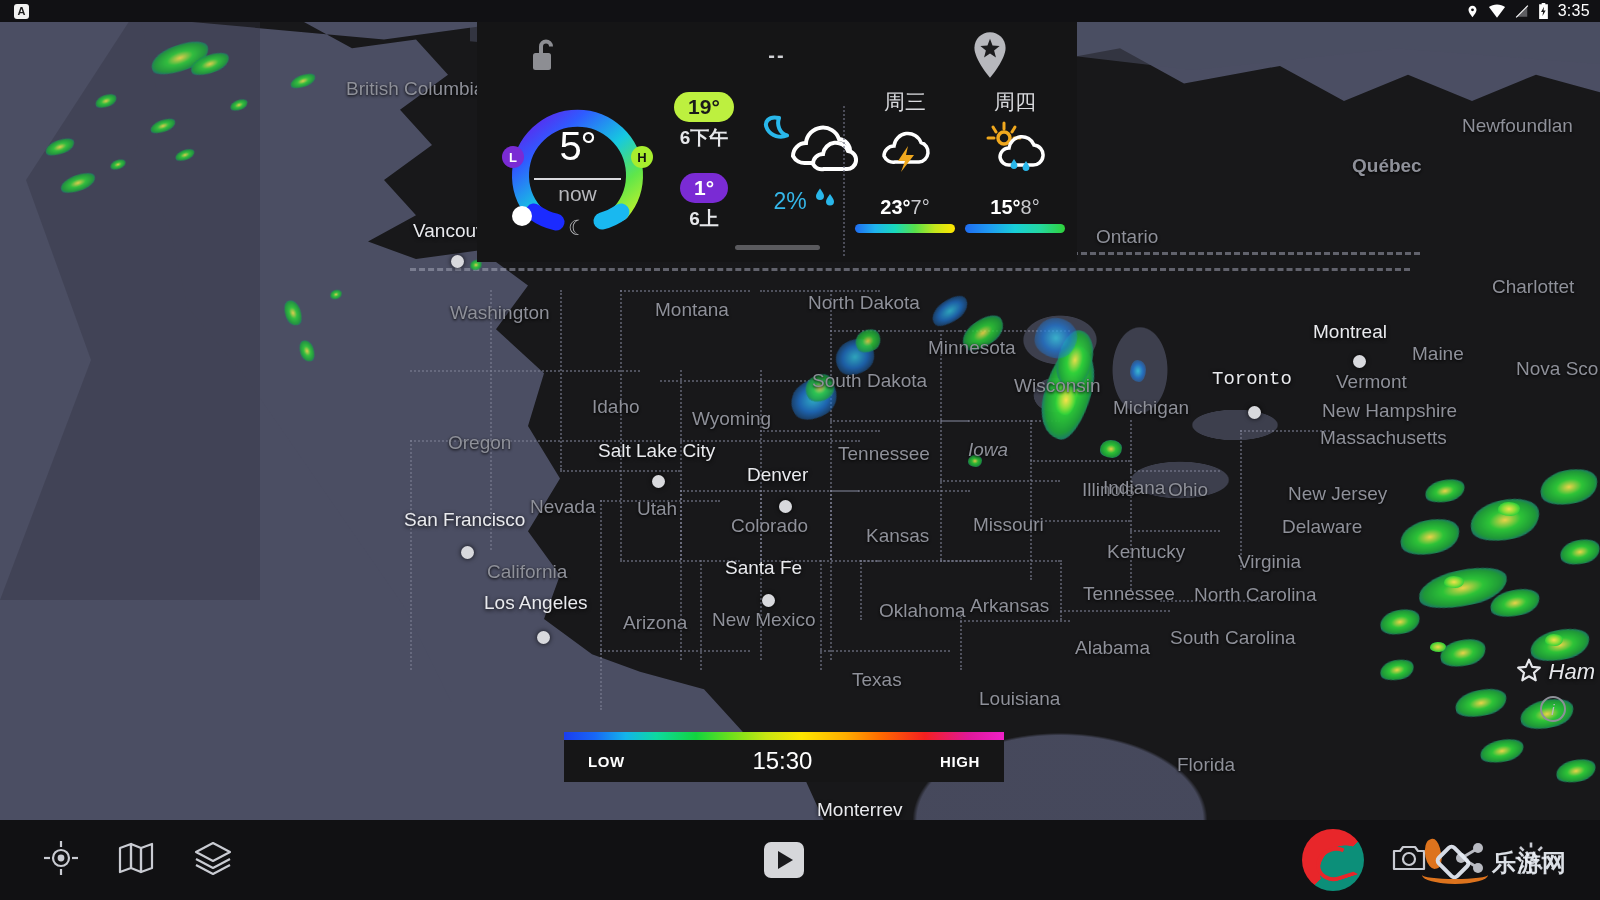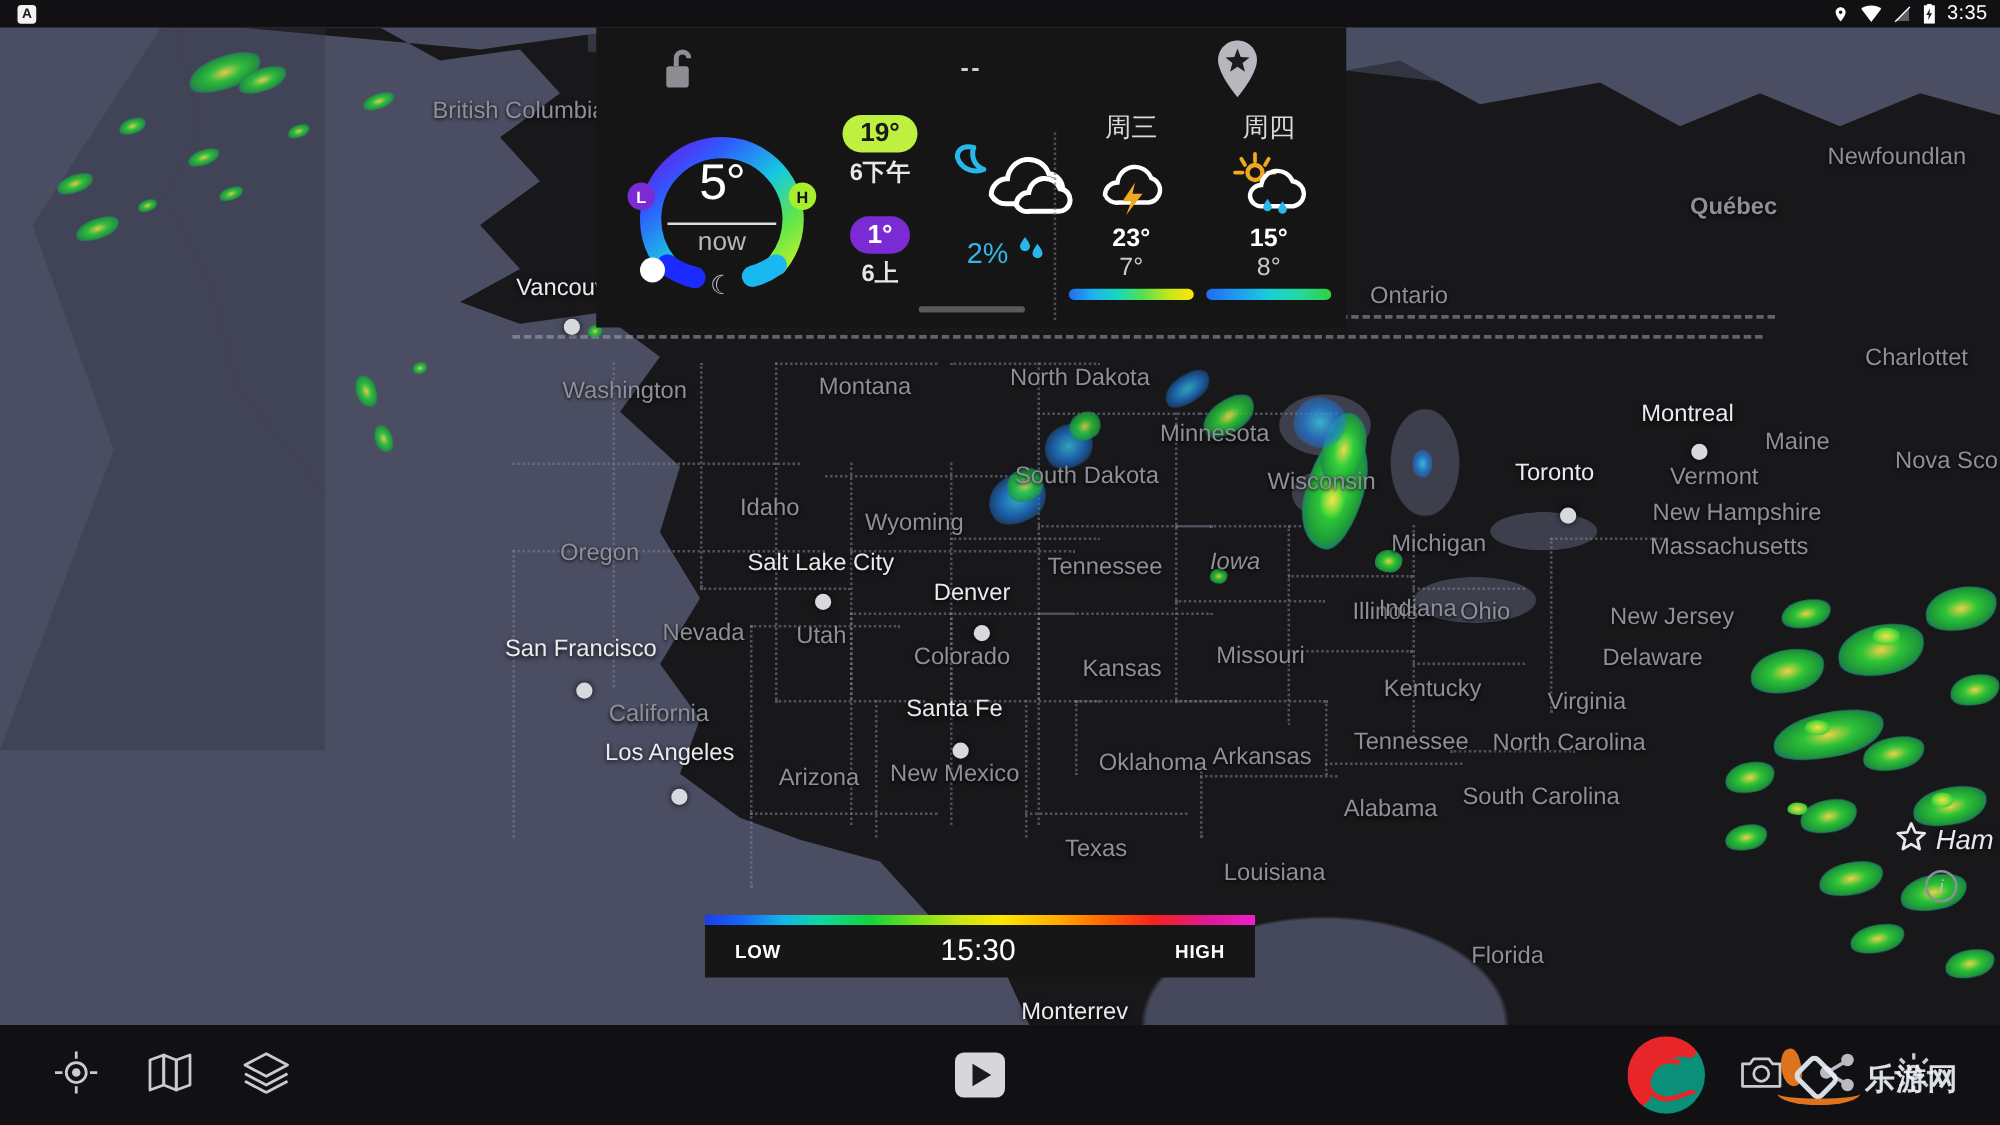--- a/index.html
+++ b/index.html
@@ -155,21 +155,21 @@
   #scroll-indicator{
     position:absolute; left:258px; bottom:12px; width:85px; height:5px;
     border-radius:3px; background:#5a5a5e;
   }
 
   
   #forecast{ position:absolute; left:378px; top:4px; display:flex; gap:10px; }
   .fc-day{ width:100px; text-align:center; }
   .fc-name{ color:#d8d9dd; font-size:21px; margin-bottom:4px; }
   .fc-icon{ height:54px; display:flex; align-items:center; justify-content:center; }
-  .fc-temps{ display:flex; justify-content:center; padding:0 4px; margin-top:6px;flex-direction:column; }
+  .fc-temps{ display:flex; justify-content:center; padding:0 4px; margin-top:22px; }
   .fc-hi{ color:#fff; font-size:20px; font-weight:bold; }
   .fc-lo{ color:#c9cace; font-size:20px; }
   .fc-bar{ height:9px; border-radius:5px; margin-top:5px; }
   .fc-divider{
     position:absolute; left:-12px; top:18px; width:0; height:150px;
     border-left:2px dotted #6f7285; opacity:.6;
   }
 
   
   #timeline{
@@ -381,21 +381,21 @@
       <div class="state-label" style="left: 1096px; top: 226px;">Ontario</div>
       <div class="state-label" style="left: 1492px; top: 276px;">Charlottet</div>
       <div class="state-label" style="left: 1412px; top: 343px;">Maine</div>
       <div class="state-label" style="left: 1516px; top: 358px;">Nova Sco</div>
       <div class="state-label" style="left: 928px; top: 337px;">Minnesota</div>
       <div class="state-label" style="left: 812px; top: 370px;">South Dakota</div>
       <div class="state-label" style="left: 448px; top: 388px; margin-top: 44px;">Oregon</div>
       <div class="state-label" style="left: 592px; top: 396px;">Idaho</div>
       <div class="state-label" style="left: 692px; top: 408px;">Wyoming</div>
       <div class="state-label" style="left: 1014px; top: 375px;">Wisconsin</div>
-      <div class="state-label" style="left: 1113px; top: 397px; margin-top: 28px;">Michigan</div>
+      <div class="state-label" style="left: 1113px; top: 397px;">Michigan</div>
       <div class="state-label" style="left: 1336px; top: 371px;">Vermont</div>
       <div class="state-label" style="left: 1322px; top: 400px;">New Hampshire</div>
       <div class="state-label" style="left: 1320px; top: 427px;">Massachusetts</div>
       <div class="state-label" style="left: 968px; top: 439px; font-style: italic;">Iowa</div>
       <div class="state-label" style="left: 838px; top: 443px;">Tennessee</div>
       <div class="state-label" style="left: 530px; top: 496px;">Nevada</div>
       <div class="state-label" style="left: 637px; top: 498px;">Utah</div>
       <div class="state-label" style="left: 731px; top: 515px;">Colorado</div>
       <div class="state-label" style="left: 1034px; top: 479px; margin-left: 48px;">Illinois</div>
       <div class="state-label" style="left: 1103px; top: 477px;">Indiana</div>
@@ -417,21 +417,21 @@
       <div class="state-label" style="left: 1170px; top: 627px;">South Carolina</div>
       <div class="state-label" style="left: 852px; top: 669px;">Texas</div>
       <div class="state-label" style="left: 979px; top: 688px;">Louisiana</div>
       <div class="state-label" style="left: 1177px; top: 754px;">Florida</div>
       <div class="state-label" style="left: 843px; top: 859px;">Mexico</div>
       <div class="state-label" style="left: 1196px; top: 850px;">Cuba</div>
       <div class="city-label" style="left: 413px; top: 220px;">Vancouver</div>
       <div class="city-dot" style="left: 451px; top: 255px;"></div>
       <div class="city-label" style="left: 1313px; top: 321px;">Montreal</div>
       <div class="city-dot" style="left: 1353px; top: 355px;"></div>
-      <div class="city-label" style="left: 1212px; top: 368px;">Toronto</div>
+      <div class="city-label" style="left: 1212px; top: 368px; font-family: Liberation Mono, monospace;">Toronto</div>
       <div class="city-dot" style="left: 1248px; top: 406px;"></div>
       <div class="city-label" style="left: 598px; top: 440px;">Salt Lake City</div>
       <div class="city-dot" style="left: 652px; top: 475px;"></div>
       <div class="city-label" style="left: 747px; top: 464px;">Denver</div>
       <div class="city-dot" style="left: 779px; top: 500px;"></div>
       <div class="city-label" style="left: 404px; top: 509px;">San Francisco</div>
       <div class="city-dot" style="left: 461px; top: 546px;"></div>
       <div class="city-label" style="left: 725px; top: 557px;">Santa Fe</div>
       <div class="city-dot" style="left: 762px; top: 594px;"></div>
       <div class="city-label" style="left: 484px; top: 592px;">Los Angeles</div>

